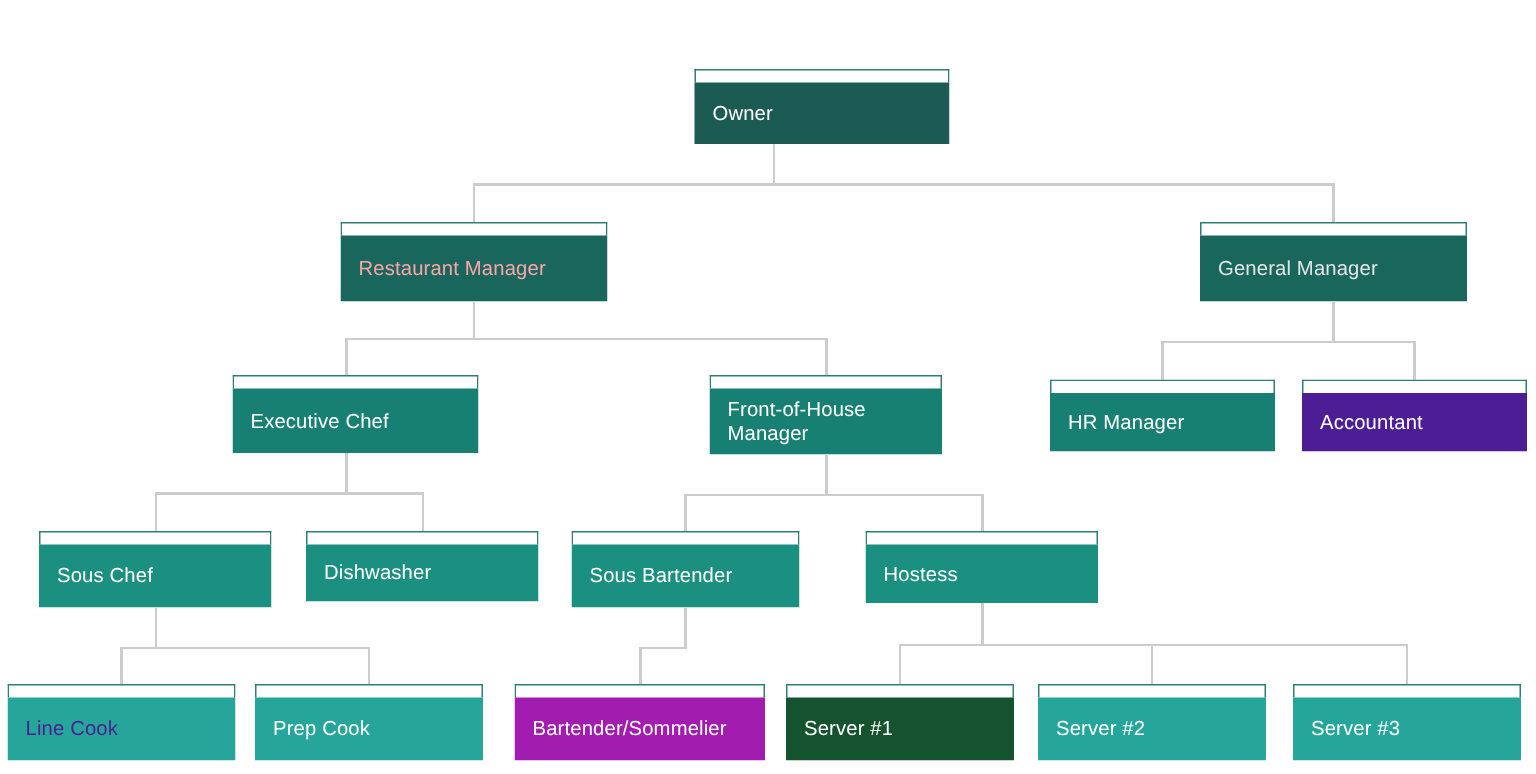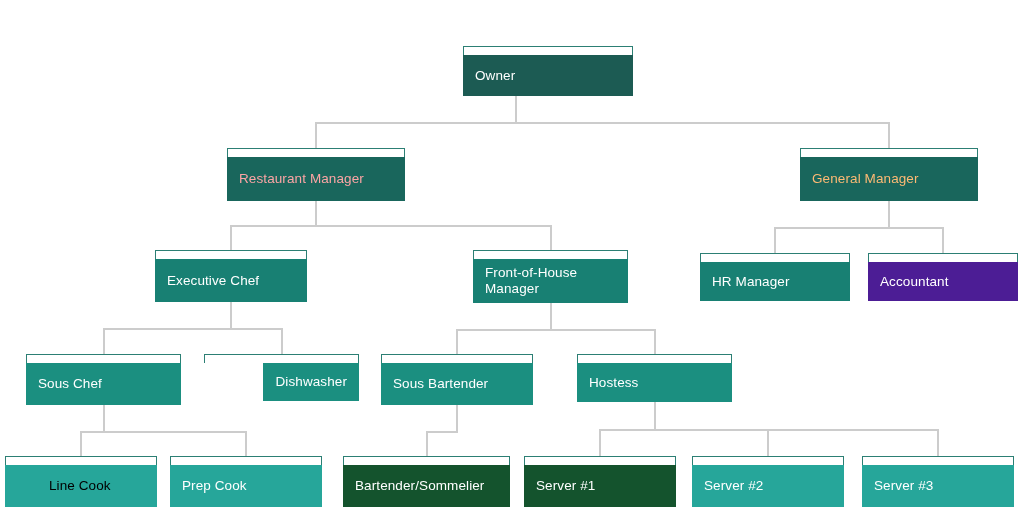--- a/index.html
+++ b/index.html
@@ -89,24 +89,24 @@
       </div>
       <div class="node" style="left: 227px; top: 148px; width: 178px; height: 53px;">
         <div class="node-strip" style="background: rgb(255, 255, 255); border-color: rgb(44, 127, 116);"></div>
         <div class="node-body" style="background: rgb(25, 102, 92);">
           <span class="node-label" style="color: #fca5a5;">Restaurant Manager</span>
         </div>
       </div>
       <div class="node" style="left: 800px; top: 148px; width: 178px; height: 53px;">
         <div class="node-strip" style="background: rgb(255, 255, 255); border-color: rgb(44, 127, 116);"></div>
         <div class="node-body" style="background: rgb(25, 102, 92);">
-          <span class="node-label" style="color: #fdba74;">General Manager</span>
+          <span class="node-label" style="color: #e5e5e5;">General Manager</span>
         </div>
       </div>
-      <div class="node" style="left: 155px; top: 250px; width: 152px; height: 52px;">
+      <div class="node" style="left: 155px; top: 250px; width: 164px; height: 52px;">
         <div class="node-strip" style="background: rgb(255, 255, 255); border-color: rgb(44, 127, 116);"></div>
         <div class="node-body" style="background: rgb(24, 128, 115);">
           <span class="node-label" style="color: rgb(255, 255, 255);">Executive Chef</span>
         </div>
       </div>
       <div class="node" style="left: 473px; top: 250px; width: 155px; height: 53px;">
         <div class="node-strip" style="background: rgb(255, 255, 255); border-color: rgb(44, 127, 116);"></div>
         <div class="node-body" style="background: rgb(24, 128, 115);">
           <span class="node-label" style="color: rgb(255, 255, 255);">Front-of-House
 Manager</span>
@@ -123,53 +123,53 @@
         <div class="node-body" style="background: #4c1d95;">
           <span class="node-label" style="color: rgb(255, 255, 255);">Accountant</span>
         </div>
       </div>
       <div class="node" style="left: 26px; top: 354px; width: 155px; height: 51px;">
         <div class="node-strip" style="background: rgb(255, 255, 255); border-color: rgb(44, 127, 116);"></div>
         <div class="node-body" style="background: rgb(27, 143, 128); text-align: center;">
           <span class="node-label" style="color: rgb(255, 255, 255);">Sous Chef</span>
         </div>
       </div>
-      <div class="node" style="left: 204px; top: 354px; width: 155px; height: 47px; align-items: flex-end;">
+      <div class="node" style="left: 204px; top: 354px; width: 155px; height: 47px;">
         <div class="node-strip" style="background: rgb(255, 255, 255); border-color: rgb(44, 127, 116);"></div>
         <div class="node-body" style="background: rgb(27, 143, 128);">
           <span class="node-label" style="color: rgb(255, 255, 255);">Dishwasher</span>
         </div>
       </div>
       <div class="node" style="left: 381px; top: 354px; width: 152px; height: 51px;">
         <div class="node-strip" style="background: rgb(255, 255, 255); border-color: rgb(44, 127, 116);"></div>
         <div class="node-body" style="background: rgb(27, 143, 128);">
           <span class="node-label" style="color: rgb(255, 255, 255);">Sous Bartender</span>
         </div>
       </div>
       <div class="node" style="left: 577px; top: 354px; width: 155px; height: 48px;">
         <div class="node-strip" style="background: rgb(255, 255, 255); border-color: rgb(44, 127, 116);"></div>
         <div class="node-body" style="background: rgb(27, 143, 128);">
           <span class="node-label" style="color: rgb(255, 255, 255);">Hostess</span>
         </div>
       </div>
       <div class="node" style="left: 5px; top: 456px; width: 152px; height: 51px;">
         <div class="node-strip" style="background: rgb(255, 255, 255); border-color: rgb(44, 127, 116);"></div>
         <div class="node-body" style="background: rgb(38, 166, 154);">
-          <span class="node-label" style="color: #000000; margin-left: 32px;">Line Cook</span>
+          <span class="node-label" style="color: #4c1d95;">Line Cook</span>
         </div>
       </div>
       <div class="node" style="left: 170px; top: 456px; width: 152px; height: 51px;">
         <div class="node-strip" style="background: rgb(255, 255, 255); border-color: rgb(44, 127, 116);"></div>
         <div class="node-body" style="background: rgb(38, 166, 154);">
           <span class="node-label" style="color: rgb(255, 255, 255);">Prep Cook</span>
         </div>
       </div>
       <div class="node" style="left: 343px; top: 456px; width: 167px; height: 51px;">
         <div class="node-strip" style="background: rgb(255, 255, 255); border-color: rgb(44, 127, 116);"></div>
-        <div class="node-body" style="background: #14532d;">
+        <div class="node-body" style="background: #a21caf;">
           <span class="node-label" style="color: rgb(255, 255, 255);">Bartender/Sommelier</span>
         </div>
       </div>
       <div class="node" style="left: 524px; top: 456px; width: 152px; height: 51px;">
         <div class="node-strip" style="background: rgb(255, 255, 255); border-color: rgb(44, 127, 116);"></div>
         <div class="node-body" style="background: #14532d;">
           <span class="node-label" style="color: rgb(255, 255, 255);">Server #1</span>
         </div>
       </div>
       <div class="node" style="left: 692px; top: 456px; width: 152px; height: 51px;">

